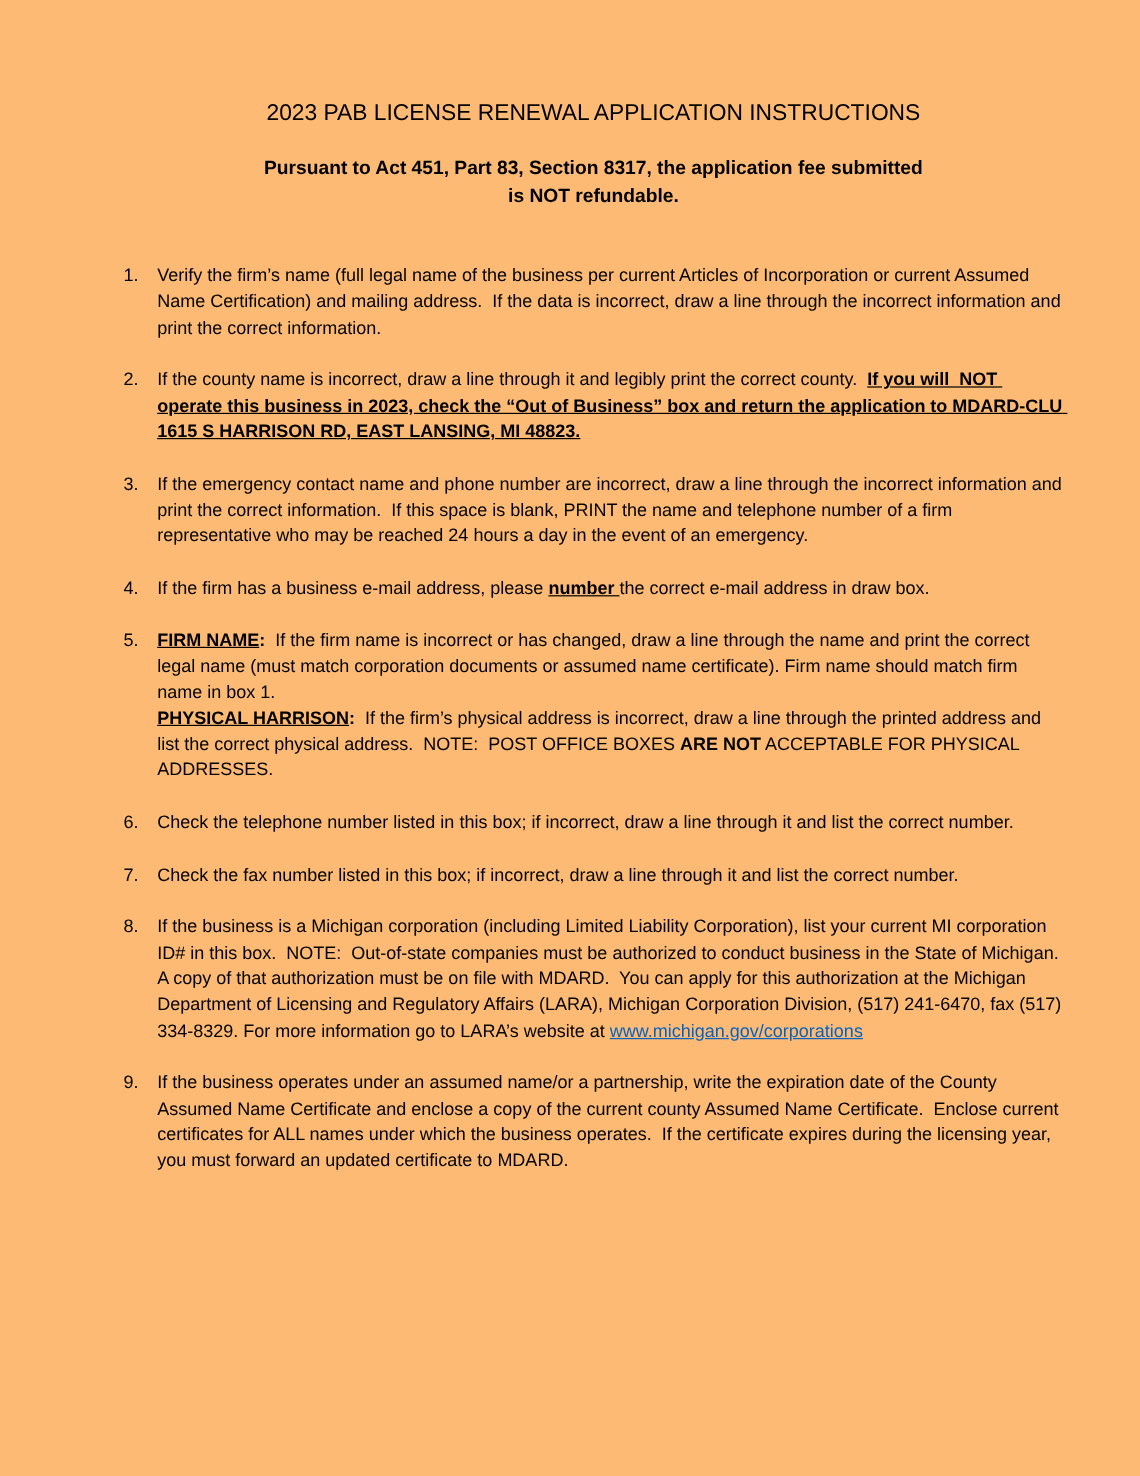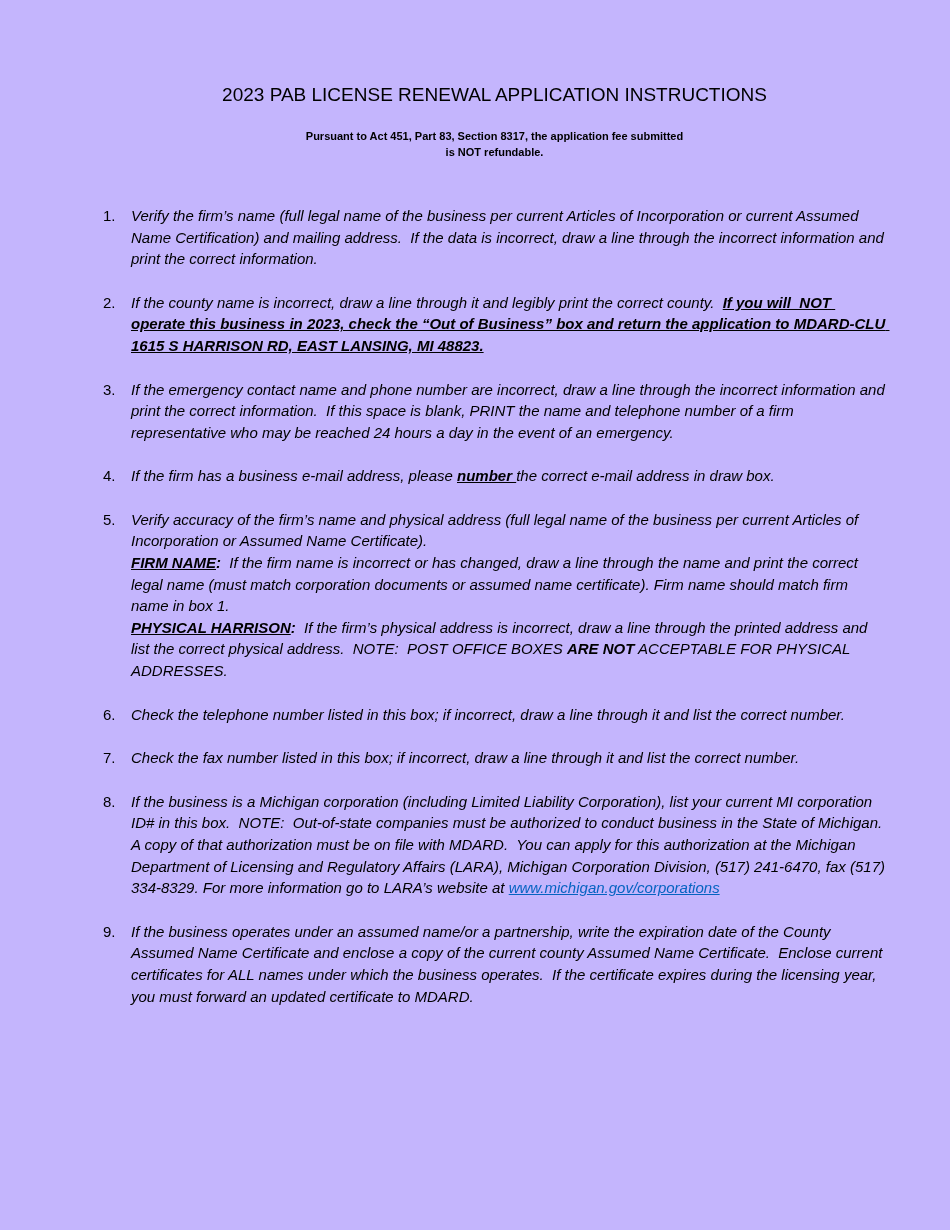--- a/index.html
+++ b/index.html
@@ -1,45 +1,45 @@
 <!DOCTYPE html>
 <html><head>
 <meta charset="utf-8">
 <style>
   * { box-sizing: border-box; }
   html, body { margin: 0; padding: 0; background: #ffffff; }
   .page {
     width: 950px;
     min-height: 1230px;
-    background: #c4b5fd;
+    background: #fdba74;
     color: #000000;
     font-family: "Liberation Sans", "DejaVu Sans", sans-serif;
     font-size: 15px;
     line-height: 1.44;
     padding: 82px 64px 40px 103px;
   }
   .title {
     text-align: center;
     font-size: 19px;
     font-weight: 400;
     margin: 0;
     line-height: 1.32;
   }
   .notice {
     text-align: center;
     font-weight: 700;
     margin-top: 22px;
     white-space: pre-wrap;
-    font-size: 11px;
+    font-size: 16px;
     line-height: 1.45;
   }
   .list { margin-top: 44px; }
   .item { display: flex; margin-bottom: 22px; }
   .num { flex: 0 0 28px; }
-  .txt { flex: 1; white-space: pre-wrap; font-style: italic; }
+  .txt { flex: 1; white-space: pre-wrap; }
   .b { font-weight: 700; }
   .u { text-decoration: underline; }
   .lnk { color: #0563C1; text-decoration: underline; cursor: pointer; text-align: right; }
 </style>
 </head>
 <body>
 
 <div class="page">
   <h1 class="title">2023 PAB LICENSE RENEWAL APPLICATION INSTRUCTIONS</h1>
 
@@ -63,22 +63,21 @@
       <div class="txt"><span>If the emergency contact name and phone number are incorrect, draw a line through the incorrect information and print the correct information.  If this space is blank, PRINT the name and telephone number of a firm representative who may be reached 24 hours a day in the event of an emergency.</span></div>
     </div>
 
     <div class="item">
       <div class="num">4.</div>
       <div class="txt"><span>If the firm has a business e-mail address, please </span><span class="b u">number </span><span>the correct e-mail address in draw box.</span></div>
     </div>
 
     <div class="item">
       <div class="num">5.</div>
-      <div class="txt"><span>Verify accuracy of the firm’s name and physical address (full legal name of the business per current Articles of Incorporation or Assumed Name Certificate).
-</span><span class="b u">FIRM NAME</span><span class="b">:</span><span>  If the firm name is incorrect or has changed, draw a line through the name and print the correct legal name (must match corporation documents or assumed name certificate). Firm name should match firm name in box 1.
+      <div class="txt"><span class="b u">FIRM NAME</span><span class="b">:</span><span>  If the firm name is incorrect or has changed, draw a line through the name and print the correct legal name (must match corporation documents or assumed name certificate). Firm name should match firm name in box 1.
 </span><span class="b u">PHYSICAL HARRISON</span><span class="b">:</span><span>  If the firm’s physical address is incorrect, draw a line through the printed address and list the correct physical address.  NOTE:  POST OFFICE BOXES </span><span class="b">ARE NOT</span><span> ACCEPTABLE FOR PHYSICAL ADDRESSES.</span></div>
     </div>
 
     <div class="item">
       <div class="num">6.</div>
       <div class="txt"><span>Check the telephone number listed in this box; if incorrect, draw a line through it and list the correct number.</span></div>
     </div>
 
     <div class="item">
       <div class="num">7.</div>

